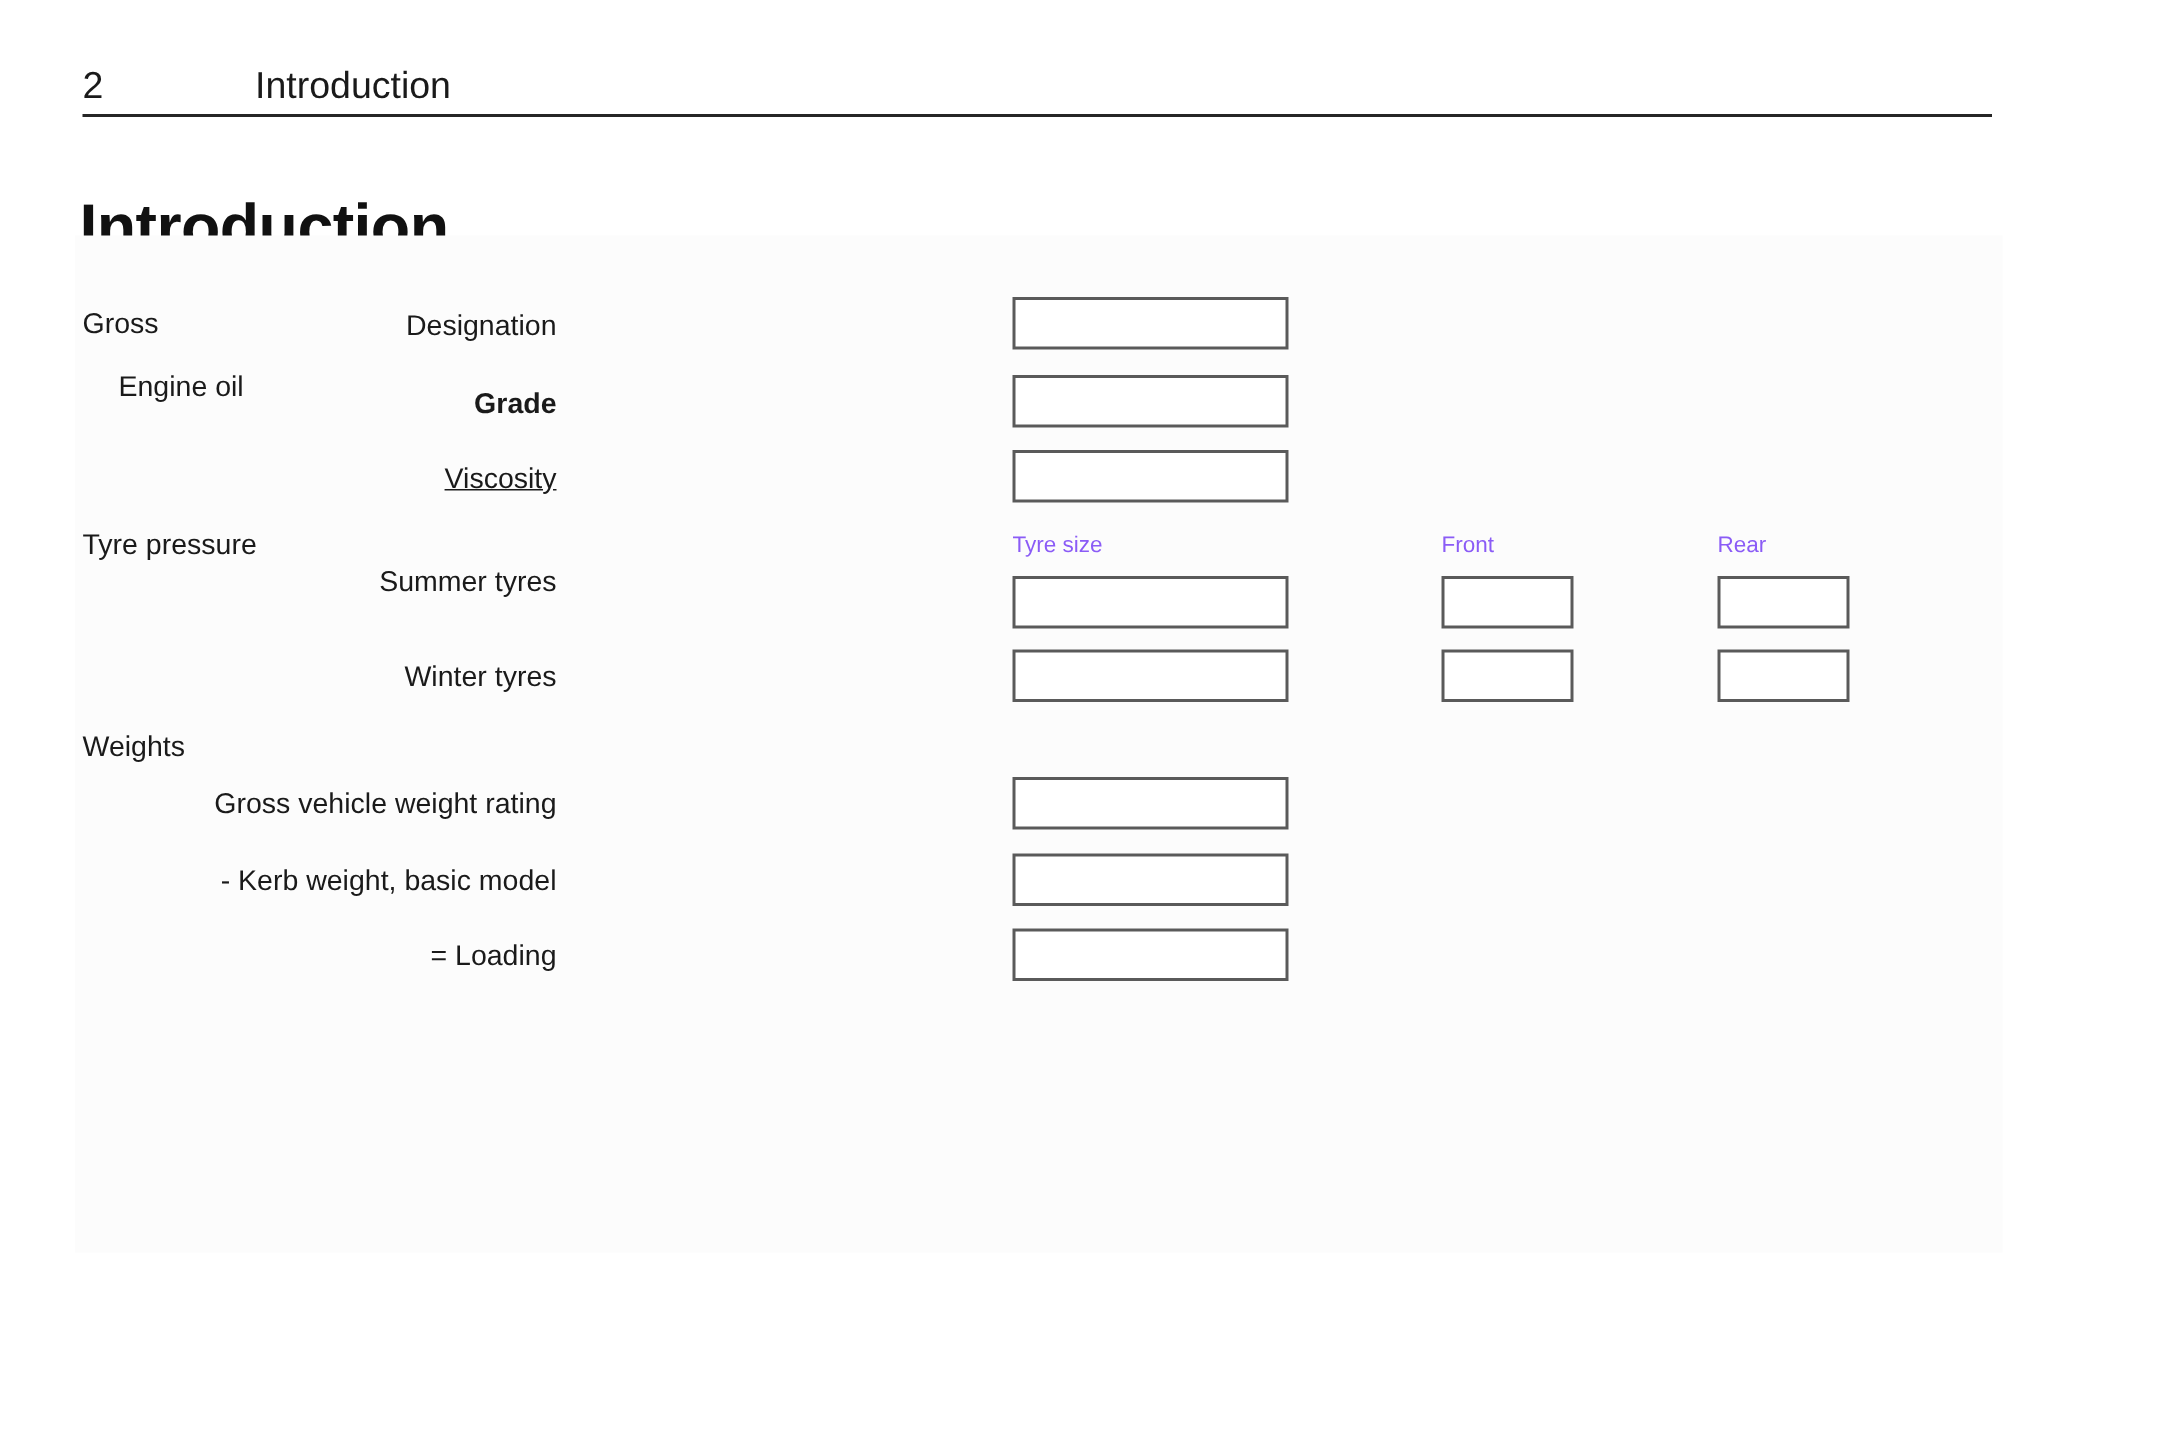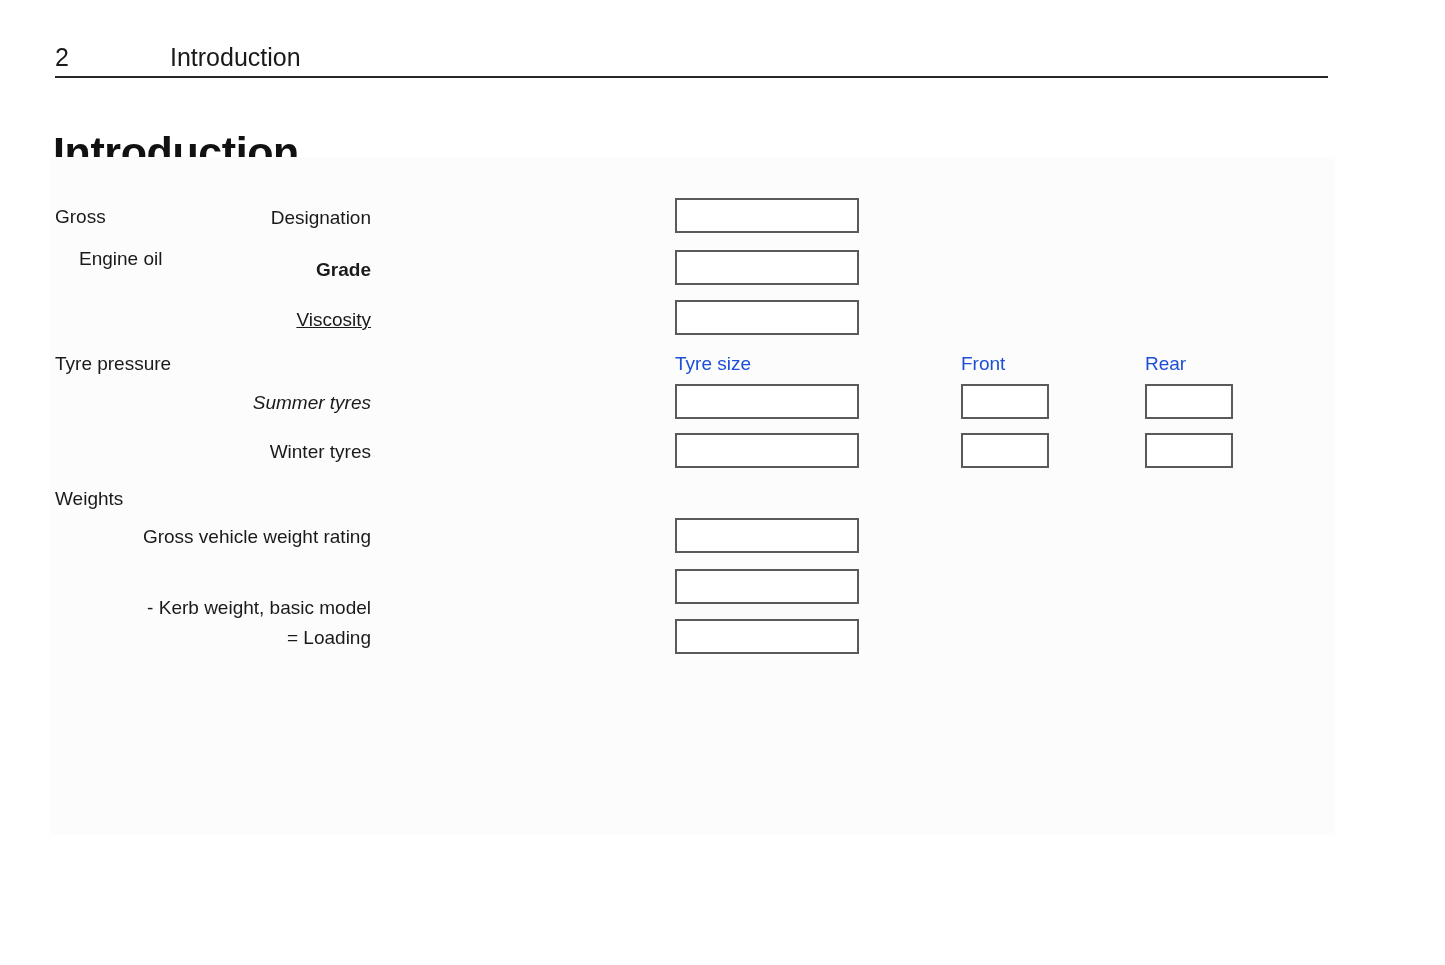--- a/index.html
+++ b/index.html
@@ -94,23 +94,23 @@
     right: 964px;              
     font-size: 19px;
     line-height: 22px;
     color: #1a1a1a;
     white-space: nowrap;
     text-align: right;
   }
 
   .col-header {
     position: absolute;
-    font-size: 19px;
+    font-size: 15px;
     line-height: 22px;
-    color: #1d4ed8;
+    color: #8b5cf6;
     white-space: nowrap;
   }
 
   .field-box {
     position: absolute;
     box-sizing: border-box;
     background: #ffffff;
     border: 2px solid #5a5a5a;
     padding: 0 4px;
     font-family: "Liberation Sans", sans-serif;
@@ -158,33 +158,33 @@
 
     <span class="row-label" style="top:50px;">Designation</span>
     <input class="field-box wide" type="text" style="top: 41px;" value="">
 
     <span class="row-label" style="top:102px;font-weight:bold;">Grade</span>
     <input class="field-box wide" type="text" style="top: 93px;" value="">
 
     <span class="row-label" style="top:152px;text-decoration:underline;">Viscosity</span>
     <input class="field-box wide" type="text" style="top: 143px;" value="">
 
-    <span class="row-label" style="top:235px;font-style:italic;">Summer tyres</span>
+    <span class="row-label" style="top:221px;">Summer tyres</span>
     <input class="field-box wide" type="text" style="top: 227px;" value="">
     <input class="field-box small front" type="text" style="top: 227px;" value="">
     <input class="field-box small rear" type="text" style="top: 227px;" value="">
 
     <span class="row-label" style="top:284px;">Winter tyres</span>
     <input class="field-box wide" type="text" style="top: 276px;" value="">
     <input class="field-box small front" type="text" style="top: 276px;" value="">
     <input class="field-box small rear" type="text" style="top: 276px;" value="">
 
     <span class="row-label" style="top:369px;">Gross vehicle weight rating</span>
     <input class="field-box wide" type="text" style="top: 361px;" value="">
 
-    <span class="row-label" style="top:440px;text-align:center;">- Kerb weight, basic model</span>
+    <span class="row-label" style="top:420px;text-align:center;">- Kerb weight, basic model</span>
     <input class="field-box wide" type="text" style="top: 412px;" value="">
 
     <span class="row-label" style="top:446px;margin-top:24px;">= Loading</span>
     <input class="field-box wide" type="text" style="top: 462px;" value="">
 
   </div>
 </div>
 
 </body></html>

